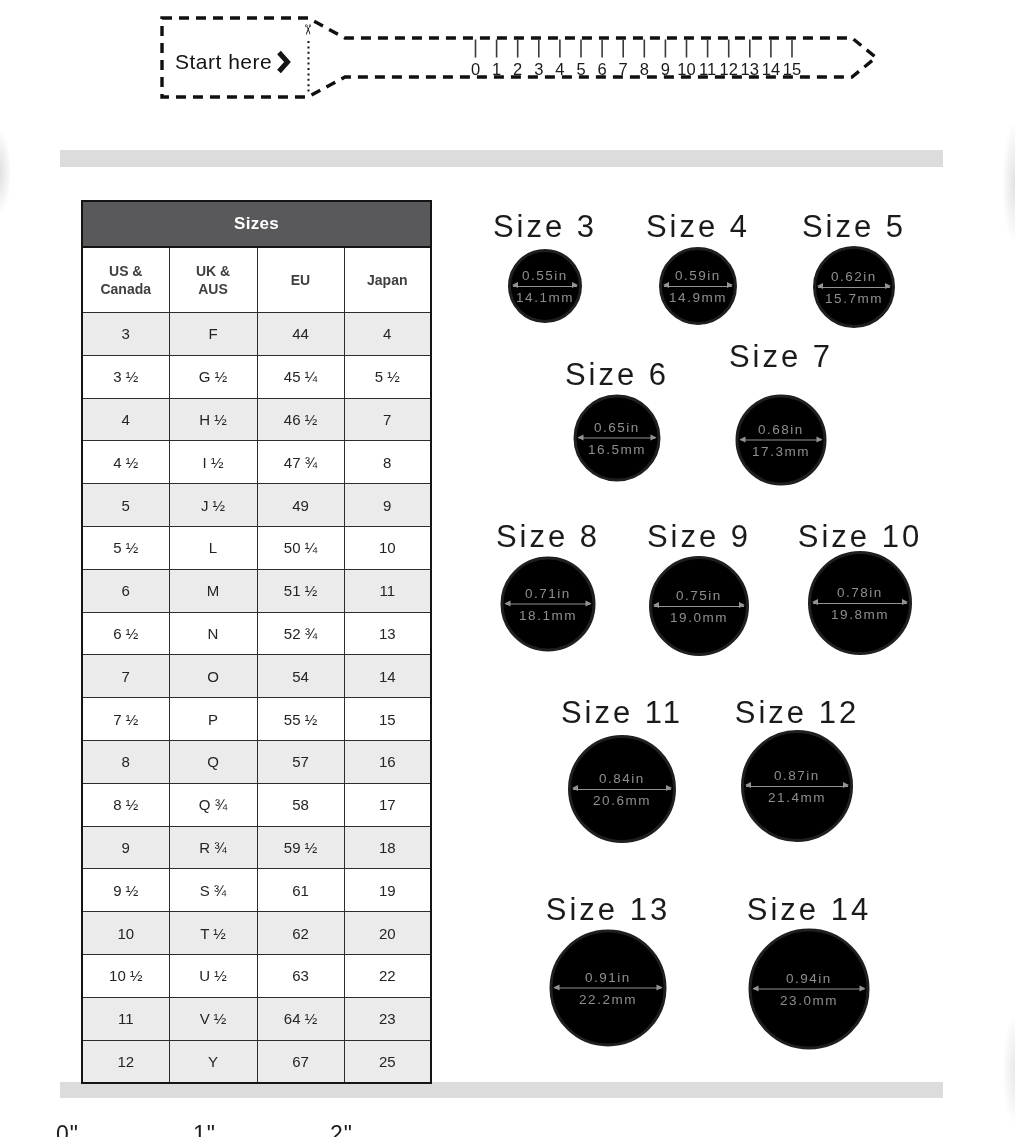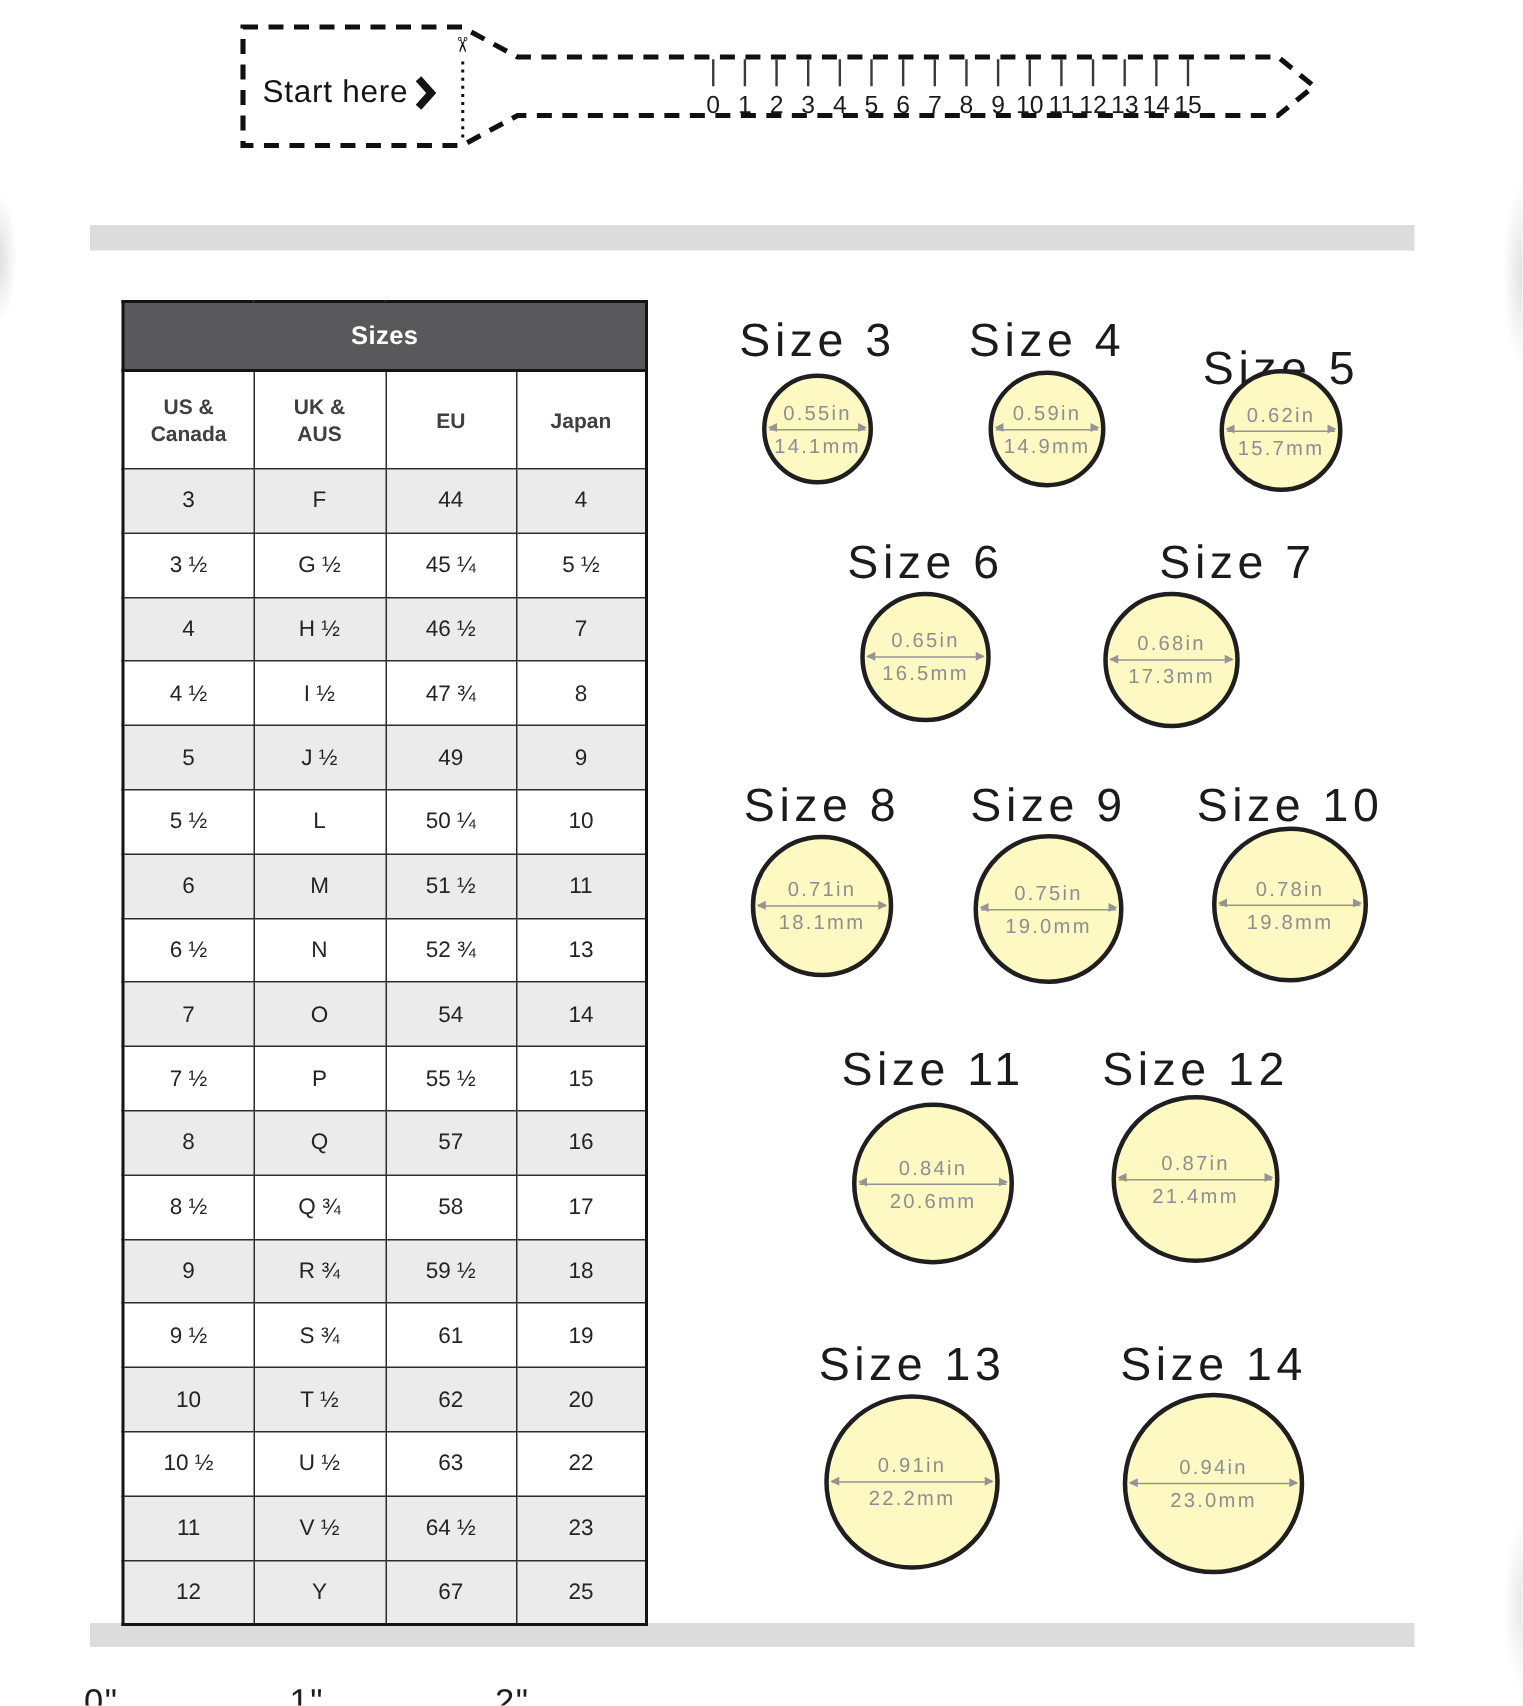--- a/index.html
+++ b/index.html
@@ -34,21 +34,21 @@
   }
   .size-table td{height:39.8px;font-size:15px;color:#242424;background:#ffffff;}
   .size-table tr.alt td{background:#ebebeb;}
   
   .ring-size-label{
     position:absolute;transform:translateX(-50%);white-space:nowrap;
     font-size:31px;line-height:34px;letter-spacing:3px;color:#1b1b1b;
   }
   .ring-circle{
     position:absolute;transform:translate(-50%,-50%);box-sizing:border-box;
-    border:3px solid #1f1f1f;border-radius:50%;background:#fef9c3;
+    border:3px solid #1f1f1f;border-radius:50%;background:#000000;
     display:flex;flex-direction:column;align-items:center;justify-content:center;
   }
   .in-label,.mm-label{
     font-size:13.5px;line-height:17px;letter-spacing:1.5px;color:#8e8e8e;white-space:nowrap;
   }
   .dia-arrow{
     width:calc(100% - 4px);height:0;border-top:1.5px solid #949494;position:relative;margin:2px 0;
   }
   .dia-arrow::before,.dia-arrow::after{
     content:"";position:absolute;top:-4.5px;width:0;height:0;
@@ -258,33 +258,33 @@
       <div class="in-label">0.55in</div>
       <div class="dia-arrow"></div>
       <div class="mm-label">14.1mm</div>
     </div>
     <div class="ring-size-label" style="left: 698px; top: 210px;">Size 4</div>
     <div class="ring-circle" style="left: 698px; top: 286px; width: 78px; height: 78px;">
       <div class="in-label">0.59in</div>
       <div class="dia-arrow"></div>
       <div class="mm-label">14.9mm</div>
     </div>
-    <div class="ring-size-label" style="left: 854px; top: 210px; margin-top: 19px;">Size 5</div>
+    <div class="ring-size-label" style="left: 854px; top: 210px;">Size 5</div>
     <div class="ring-circle" style="left: 854px; top: 287px; width: 82px; height: 82px;">
       <div class="in-label">0.62in</div>
       <div class="dia-arrow"></div>
       <div class="mm-label">15.7mm</div>
     </div>
     <div class="ring-size-label" style="left: 617px; top: 358px;">Size 6</div>
     <div class="ring-circle" style="left: 617px; top: 438px; width: 87px; height: 87px;">
       <div class="in-label">0.65in</div>
       <div class="dia-arrow"></div>
       <div class="mm-label">16.5mm</div>
     </div>
-    <div class="ring-size-label" style="left: 781px; top: 358px; margin-left: 44px;">Size 7</div>
+    <div class="ring-size-label" style="left: 781px; top: 340px;">Size 7</div>
     <div class="ring-circle" style="left: 781px; top: 440px; width: 91px; height: 91px;">
       <div class="in-label">0.68in</div>
       <div class="dia-arrow"></div>
       <div class="mm-label">17.3mm</div>
     </div>
     <div class="ring-size-label" style="left: 548px; top: 520px;">Size 8</div>
     <div class="ring-circle" style="left: 548px; top: 604px; width: 95px; height: 95px;">
       <div class="in-label">0.71in</div>
       <div class="dia-arrow"></div>
       <div class="mm-label">18.1mm</div>

